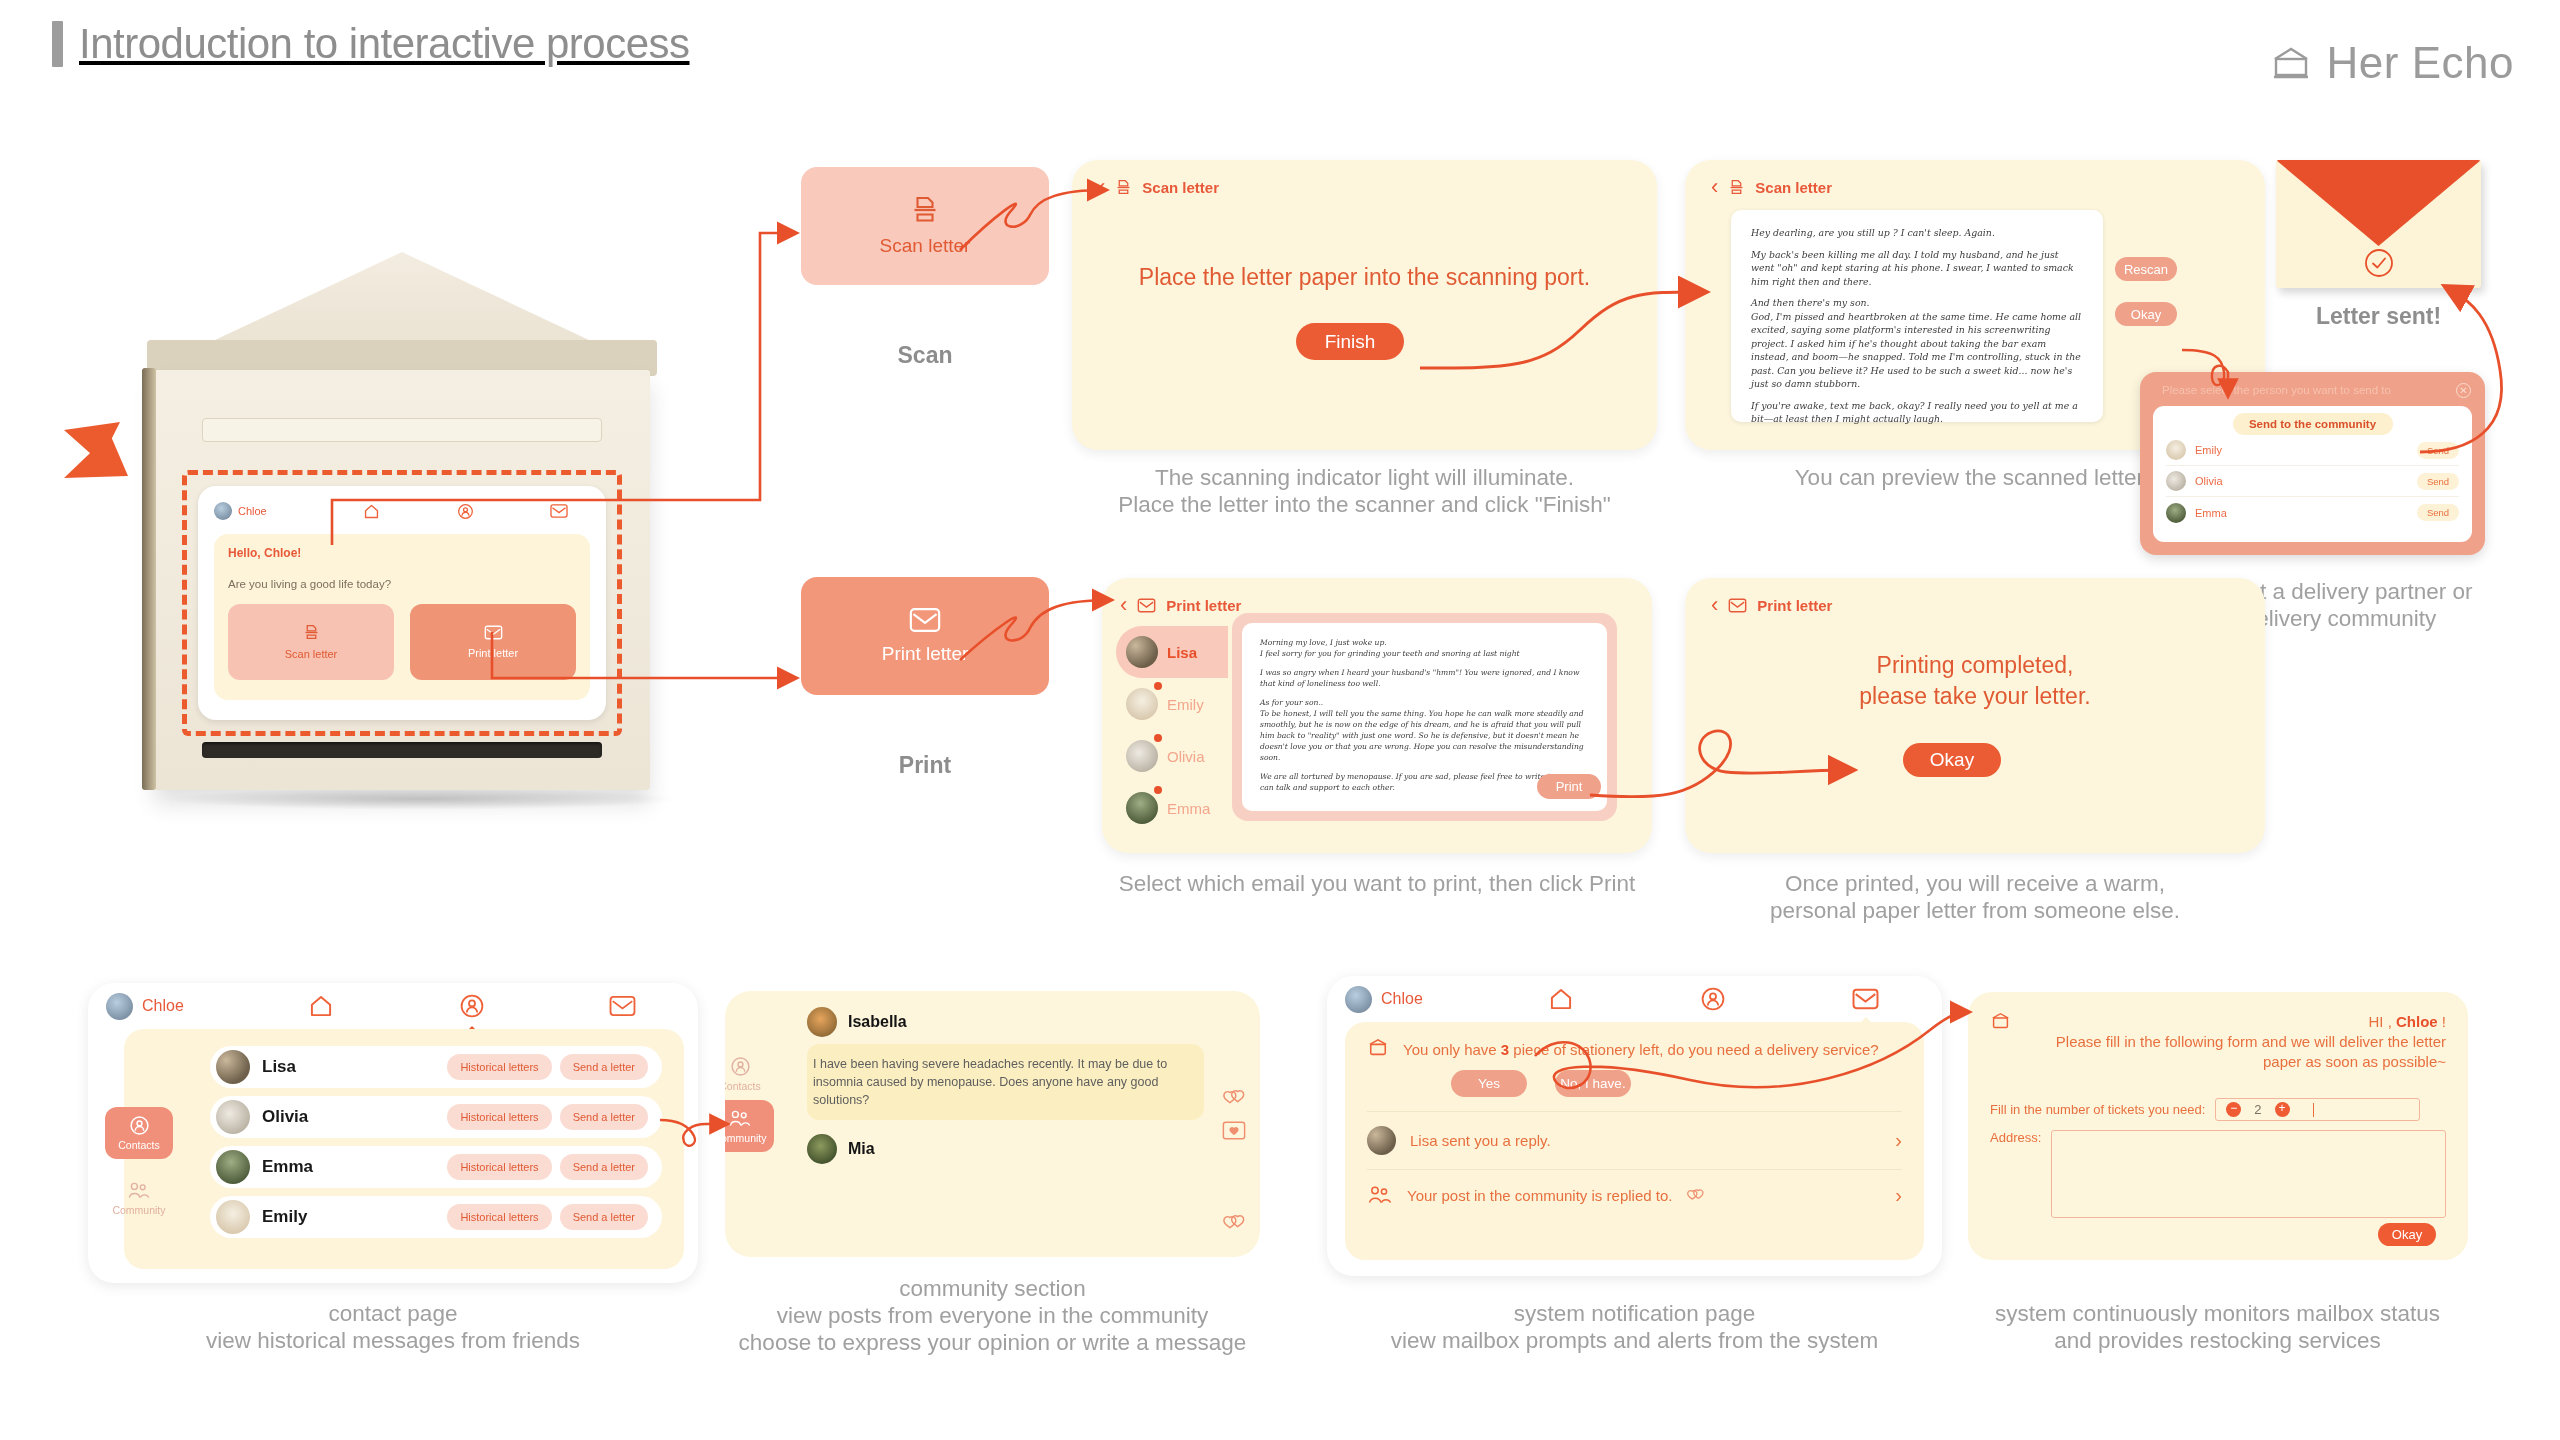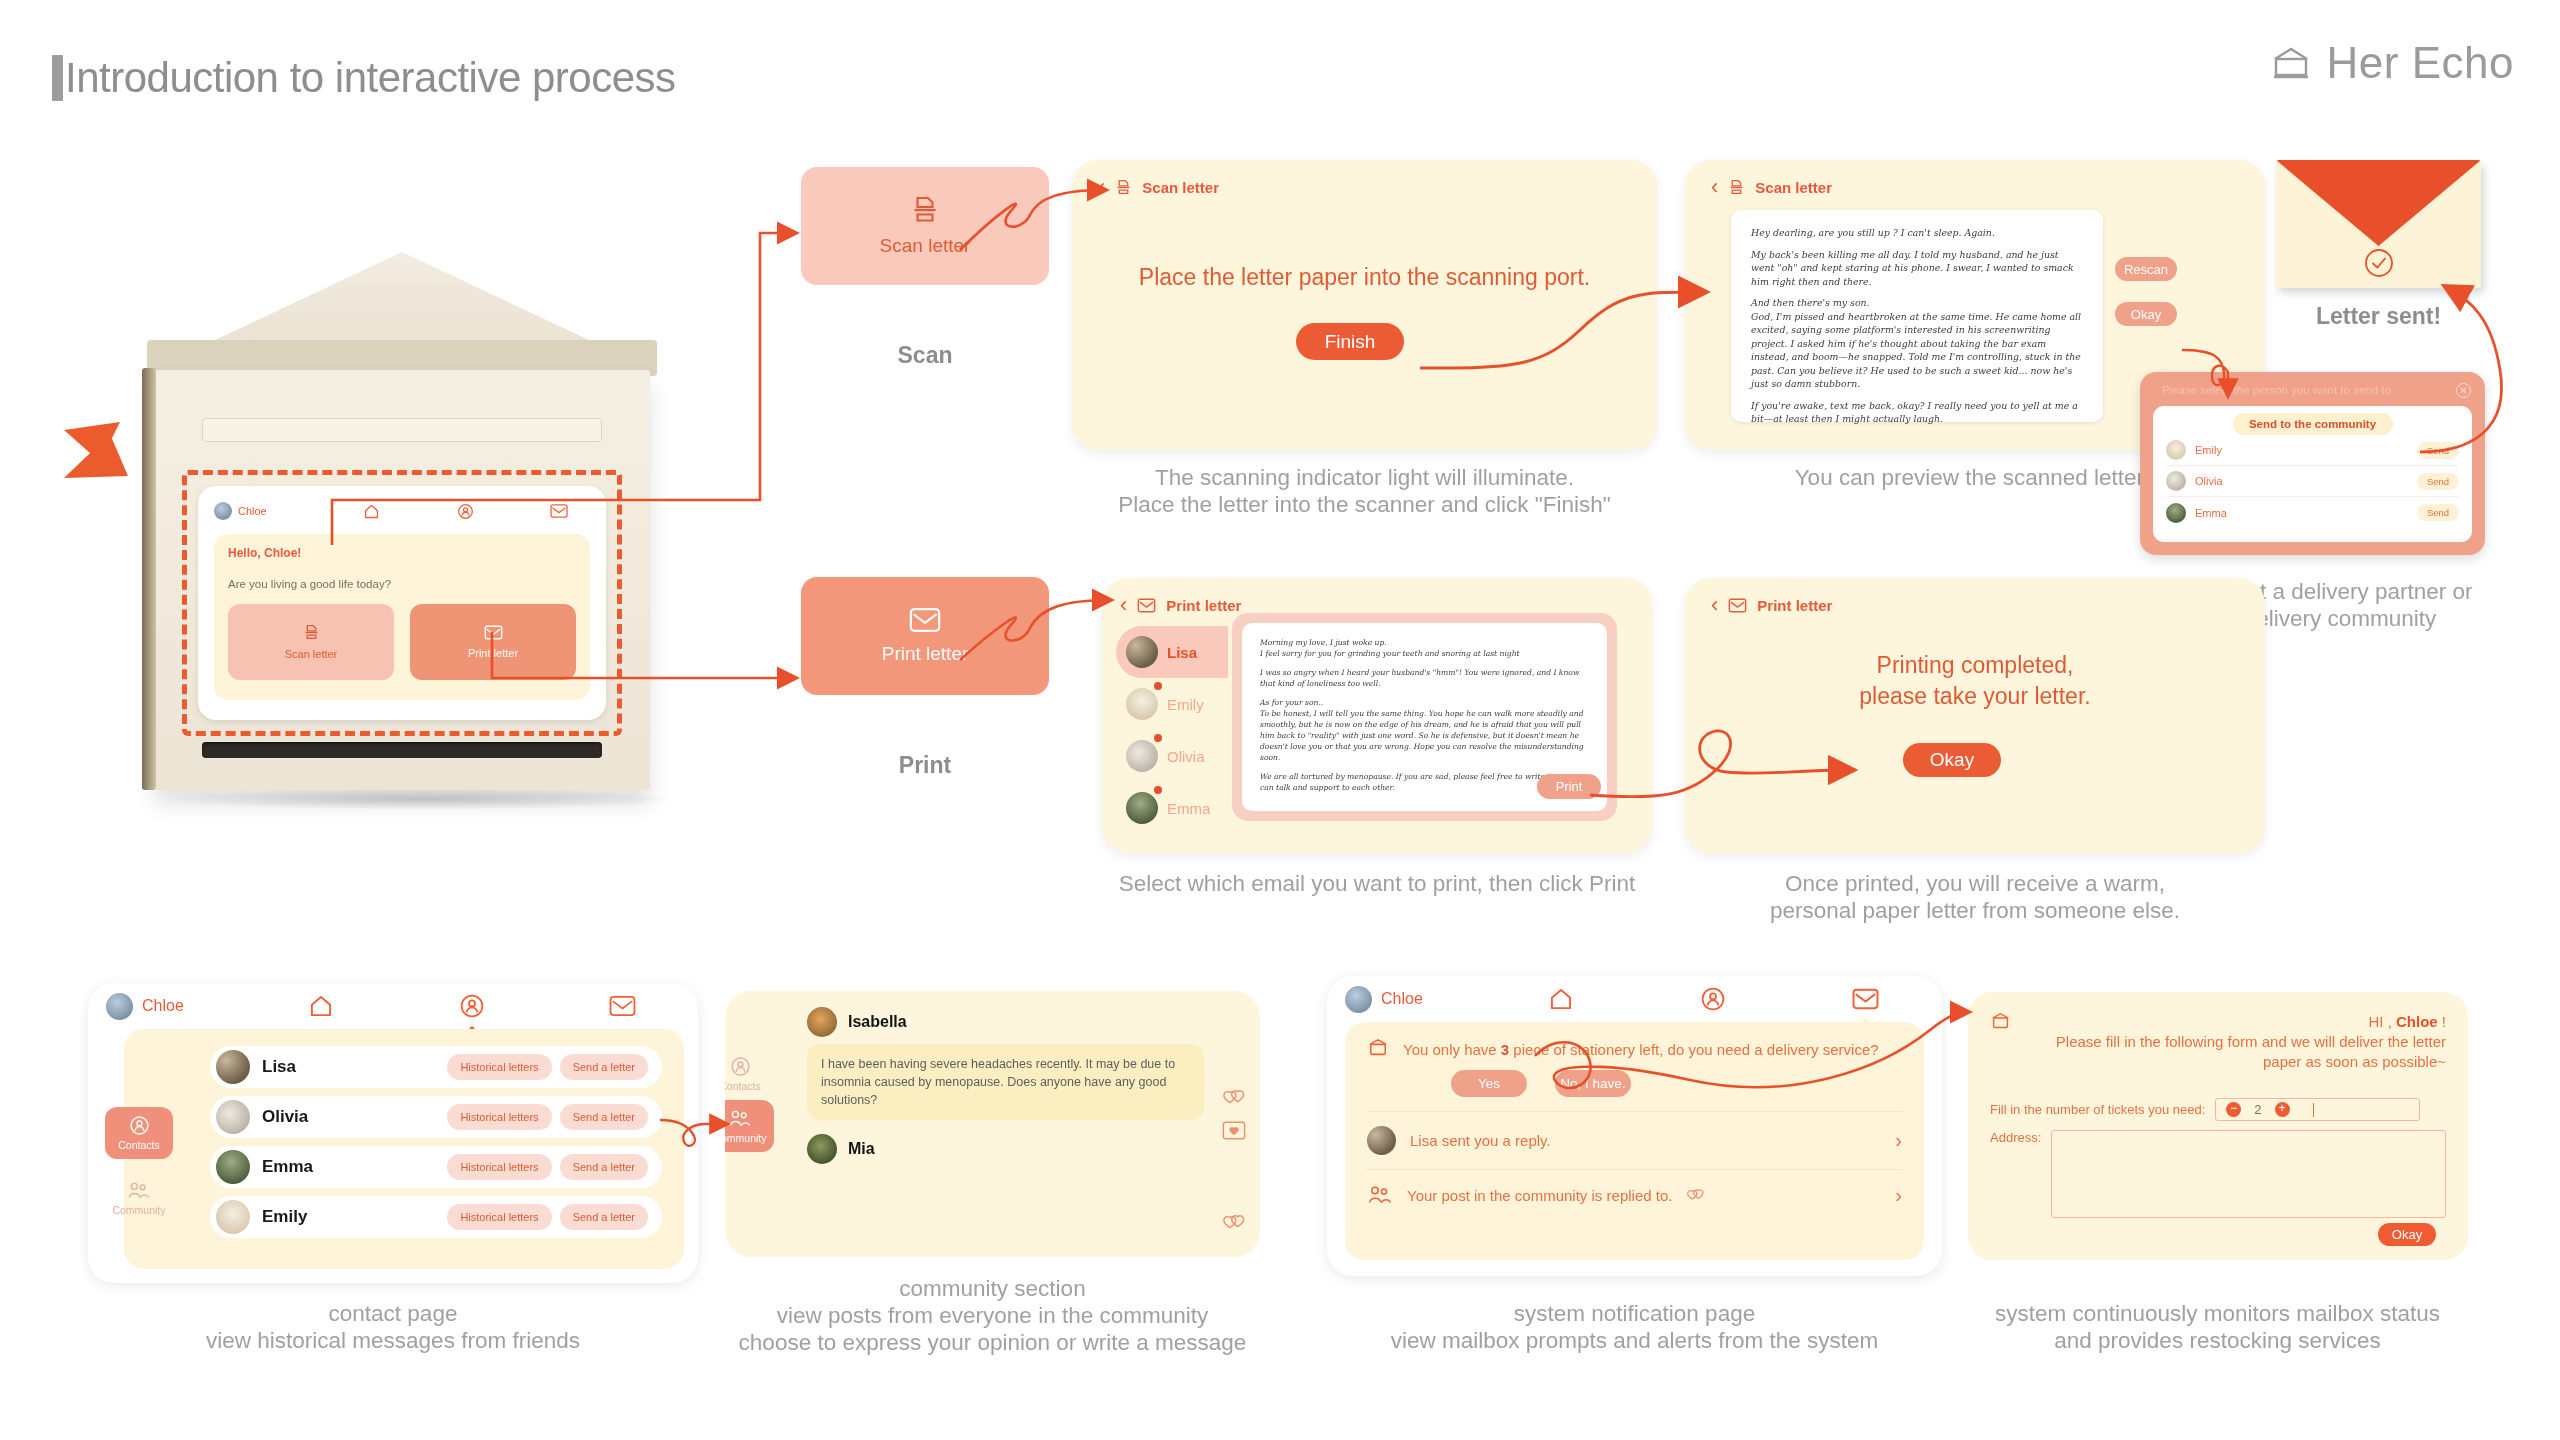--- a/index.html
+++ b/index.html
@@ -1,20 +1,20 @@
 <!DOCTYPE html>
 <html><head>
 <meta charset="utf-8">
 <style>
   * { box-sizing: border-box; margin: 0; padding: 0; }
   html, body { width: 2560px; height: 1440px; background: #ffffff; overflow: hidden; }
   body { font-family: "Liberation Sans", sans-serif; position: relative; }
 
   
-  .page-title { position: absolute; left: 52px; top: 54px; display: flex; align-items: center; gap: 2px; }
+  .page-title { position: absolute; left: 52px; top: 20px; display: flex; align-items: center; gap: 16px; text-decoration: underline; }
   .title-bar { width: 11px; height: 46px; background: #9d9d9d; border-radius: 1px; }
   .title-text { font-size: 42px; color: #8e8e8e; letter-spacing: -0.5px; }
 
   .brand { position: absolute; right: 46px; top: 38px; display: flex; align-items: center; gap: 16px; }
   .brand-name { font-size: 44px; color: #9b9b9b; letter-spacing: 0.5px; }
 
   
   .caption { position: absolute; text-align: center; color: #a0a0a0; font-size: 22.5px; line-height: 27px; white-space: pre-line; }
   .card { position: absolute; background: #fdf6dd; border-radius: 26px; box-shadow: 0 4px 12px rgba(0,0,0,.07); }
   .screen-head { position: absolute; left: 26px; top: 16px; display: flex; align-items: center; gap: 10px; color: #e8593a; font-size: 15px; font-weight: bold; }
@@ -125,21 +125,21 @@
   .ct-rows { position: absolute; left: 86px; top: 17px; right: 22px; }
   .ct-row { display: flex; align-items: center; height: 42px; background: #fff; border-radius: 999px; margin-bottom: 8px; padding: 0 14px 0 6px; }
   .ct-row .nm { font-size: 17px; color: #191919; font-weight: bold; margin-left: 12px; flex: 1; }
   .ct-tag { height: 26px; border-radius: 999px; background: #fbdcd3; color: #e05a33; font-size: 11px; display: flex; align-items: center; justify-content: center; padding: 0 13px; margin-left: 8px; }
 
   
   .cm-side { position: absolute; left: -19px; top: 44px; width: 68px; }
   .cm-feed { position: absolute; left: 82px; top: 16px; right: 56px; }
   .cm-head { display: flex; align-items: center; gap: 11px; }
   .cm-head .nm { font-size: 16px; font-weight: bold; color: #141414; }
-  .cm-bubble { background: #fbefc1; border-radius: 12px; padding: 11px 14px; margin: 7px 0 14px 0; color: #5e5e5e; font-size: 12.5px; line-height: 18px; }
+  .cm-bubble { background: #fbefc1; border-radius: 12px; padding: 11px 6px; margin: 7px 0 14px 0; color: #5e5e5e; font-size: 12.5px; line-height: 18px; }
   .cm-acts { position: absolute; right: 14px; display: flex; flex-direction: column; gap: 11px; }
 
   
   .nt-body { position: absolute; left: 18px; top: 46px; right: 18px; bottom: 16px; background: #fdf4d9; border-radius: 20px; padding: 16px 22px; }
   .nt-alert { display: flex; gap: 14px; }
   .nt-alert .tx { color: #e8703f; font-size: 15px; line-height: 23px; }
   .nt-alert .tx b { color: #e8502b; }
   .nt-btns { display: flex; gap: 28px; margin: 9px 0 0 84px; }
   .nt-btns .pill { width: 76px; height: 27px; font-size: 13.5px; }
   .nt-line { height: 1px; background: #f0e6c7; margin: 14px 0; }

